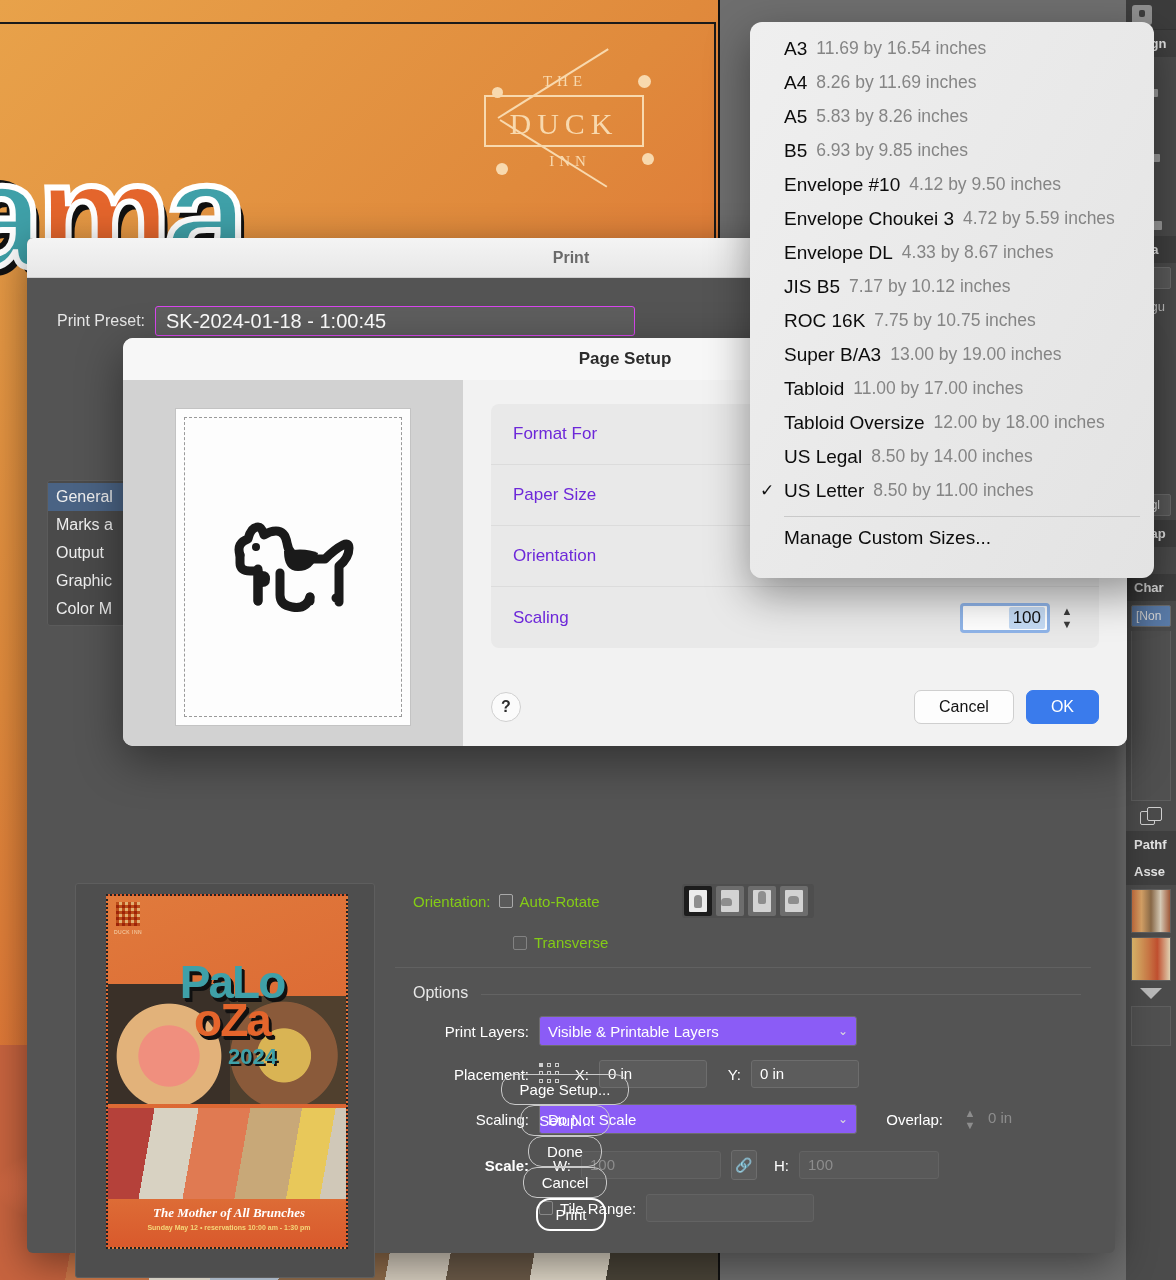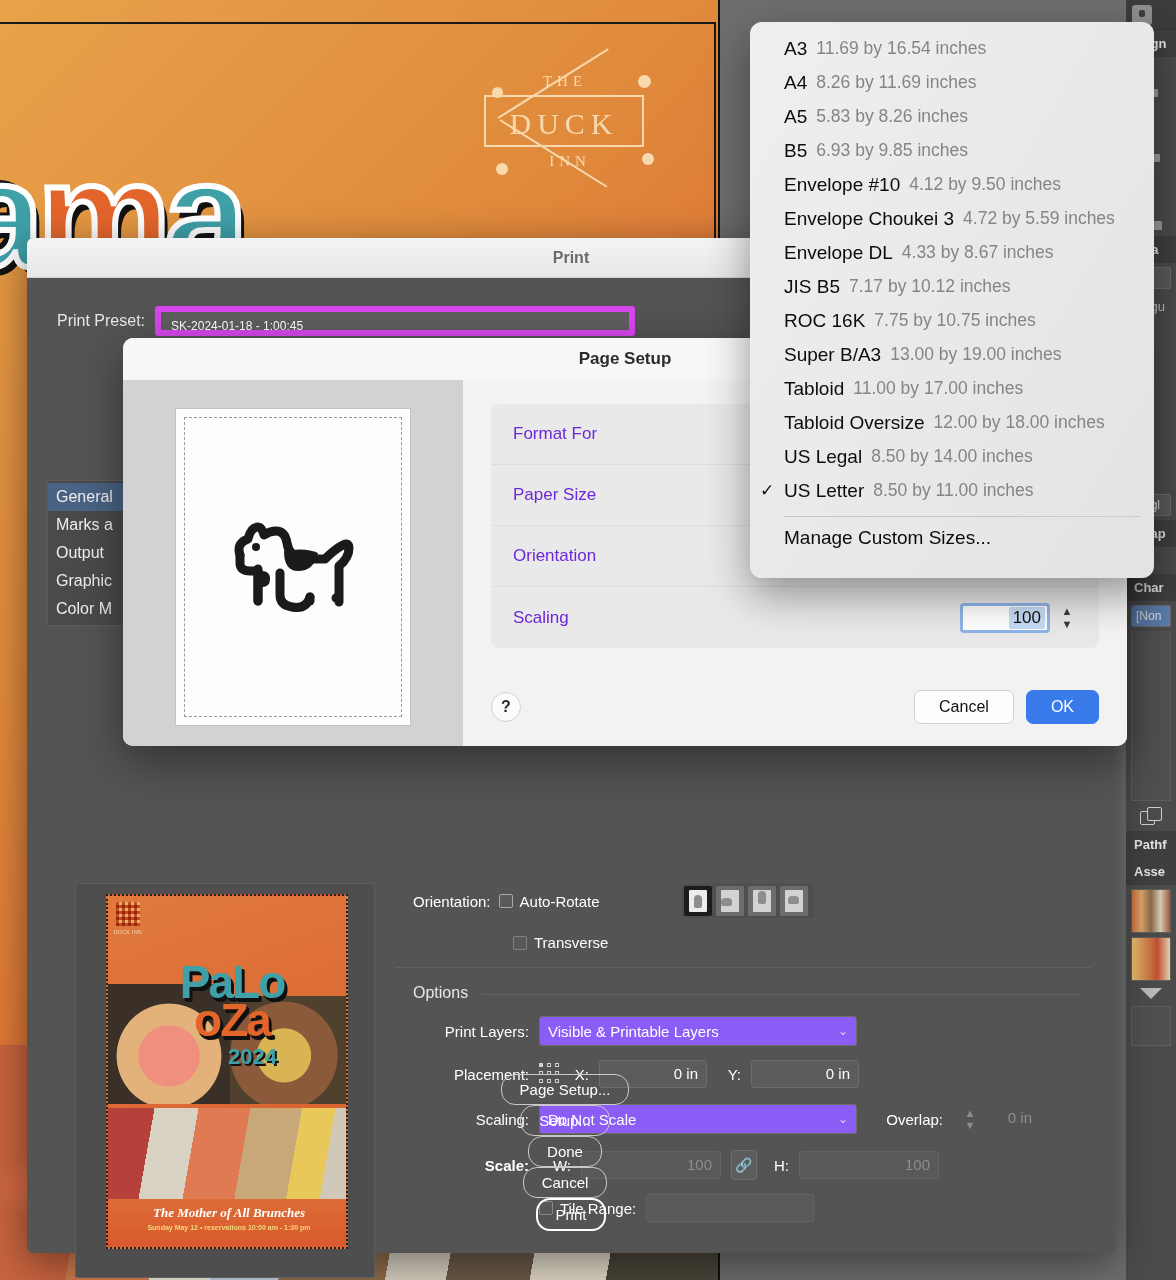--- a/index.html
+++ b/index.html
@@ -124,23 +124,23 @@
   }
   .print-titlebar {
     height: 40px; background: linear-gradient(#f4f4f4,#e7e7e7);
     border-radius: 6px 6px 0 0; border-bottom: 1px solid #cfcfcf;
     display:flex; align-items:center; justify-content:center;
     color:#6a6a6a; font-weight:bold; font-size:16px;
   }
   .preset-row { display:flex; align-items:center; padding: 28px 0 0 30px; }
   .preset-label { margin-right: 10px; font-size:16px; }
   .preset-field {
-    background:#5e5e5e; border:6px solid #d946ef; border-radius:3px;
+    background:#5e5e5e; border:1px solid #d946ef; border-radius:3px;
     height: 30px; line-height:28px; padding: 0 10px; min-width: 480px;
-    font-size:12px; color:#fff; white-space:nowrap; overflow:hidden;
+    font-size:20px; color:#fff; white-space:nowrap; overflow:hidden;
   }
   .pd-side {
     position:absolute; left: 20px; top: 242px; width: 180px;
     background:#4a4a4a; border:1px solid #5b5b5b; border-radius:3px; padding: 2px 0;
   }
   .pd-side-item { padding: 5px 8px; font-size:16px; color:#eee; white-space:nowrap; }
   .pd-side-item.active { background:#4a6384; }
   .pd-preview {
     position:absolute; left: 48px; top: 645px; width: 300px; height: 395px;
     background:#4e4e4e; border:1px solid #5e5e5e; border-radius:3px;
@@ -183,21 +183,21 @@
   .poster-foot {
     position:absolute; left:0; bottom:0; width:242px; height:48px;
     background: linear-gradient(#dd6c36,#d9592c); text-align:center; padding-top:6px;
   }
   .pf-1 { font-family:"Liberation Serif", serif; font-weight:bold; font-style:italic;
     color:#fff; font-size:13px; }
   .pf-2 { color:#f5d77a; font-size:7px; font-weight:bold; margin-top:3px; }
 
   .pd-main { position:absolute; left: 368px; top: 640px; right:24px; }
   .orient-row { display:flex; align-items:center; padding: 6px 0 0 18px; }
-  .orient-row .lab { margin-right: 8px; font-size:15px; color:#ffffff; }
+  .orient-row .lab { margin-right: 8px; font-size:15px; color:#84cc16; }
   .cbx { width:14px;height:14px;border:1px solid #a9a9a9; background:#5a5a5a;
     border-radius:2px; display:inline-block; margin-right:7px; vertical-align:-2px; }
   .orient-btns { display:flex; margin-left: 74px; background:#4e4e4e; border-radius:3px; padding:2px; }
   .ob { width:28px;height:30px;background:#6d6d6d;border-radius:2px;margin-right:4px; position:relative;}
   .ob.sel { background:#1c1c1c; }
   .ob i { position:absolute; background:#bdbdbd; }
   .ob .pg { left:5px; top:4px; width:18px; height:22px; background:#d3d3d3; border-radius:1px;}
   .ob.sel .pg { background:#ececec; }
   .ob .fig { left:10px; top:9px; width:8px; height:13px; background:#8e8e8e; border-radius:4px 4px 2px 2px;}
   .sec-divider { height:1px; background:#616161; margin: 16px 0 0 0; }
@@ -206,21 +206,21 @@
   .frow { display:flex; align-items:center; margin-top: 14px; padding-left:18px; }
   .frow .flab { width:116px; text-align:right; margin-right:10px; font-size:15px; color:#ffffff; }
   .sel-box {
     background:#8b5cf6; border:1px solid #6d6d6d; border-radius:3px; height:30px;
     display:flex; align-items:center; padding: 0 8px; color:#fff; font-size:15px;
     min-width: 150px; position:relative;
   }
   .sel-box .chev { margin-left:auto; padding-left:14px; color:#ddd; font-size:12px; }
   .txt-box {
     background:#5c5c5c; border:1px solid #6d6d6d; border-radius:3px; height:28px;
-    line-height:26px; padding: 0 8px; color:#fff; font-size:15px; min-width: 108px; text-align: right;
+    line-height:26px; padding: 0 8px; color:#fff; font-size:15px; min-width: 108px;
   }
   .txt-box.dim { color:#8d8d8d; background:#595959; border-color:#636363; }
   .dimtext { color:#8d8d8d; }
   .place-grid { width:22px;height:22px; margin-right:8px; position:relative; }
   .place-grid i { position:absolute; width:4px;height:4px;border:1px solid #cfcfcf; }
   .link-btn { width:26px;height:30px;background:#5c5c5c;border:1px solid #6d6d6d;
     border-radius:3px; margin:0 10px; color:#cfcfcf; text-align:center; line-height:28px; font-size:14px;}
   .btn-row {
     position:absolute; left:0; right:0; bottom: 22px; display:flex; align-items:center; padding: 0 22px; flex-direction: column;
   }

